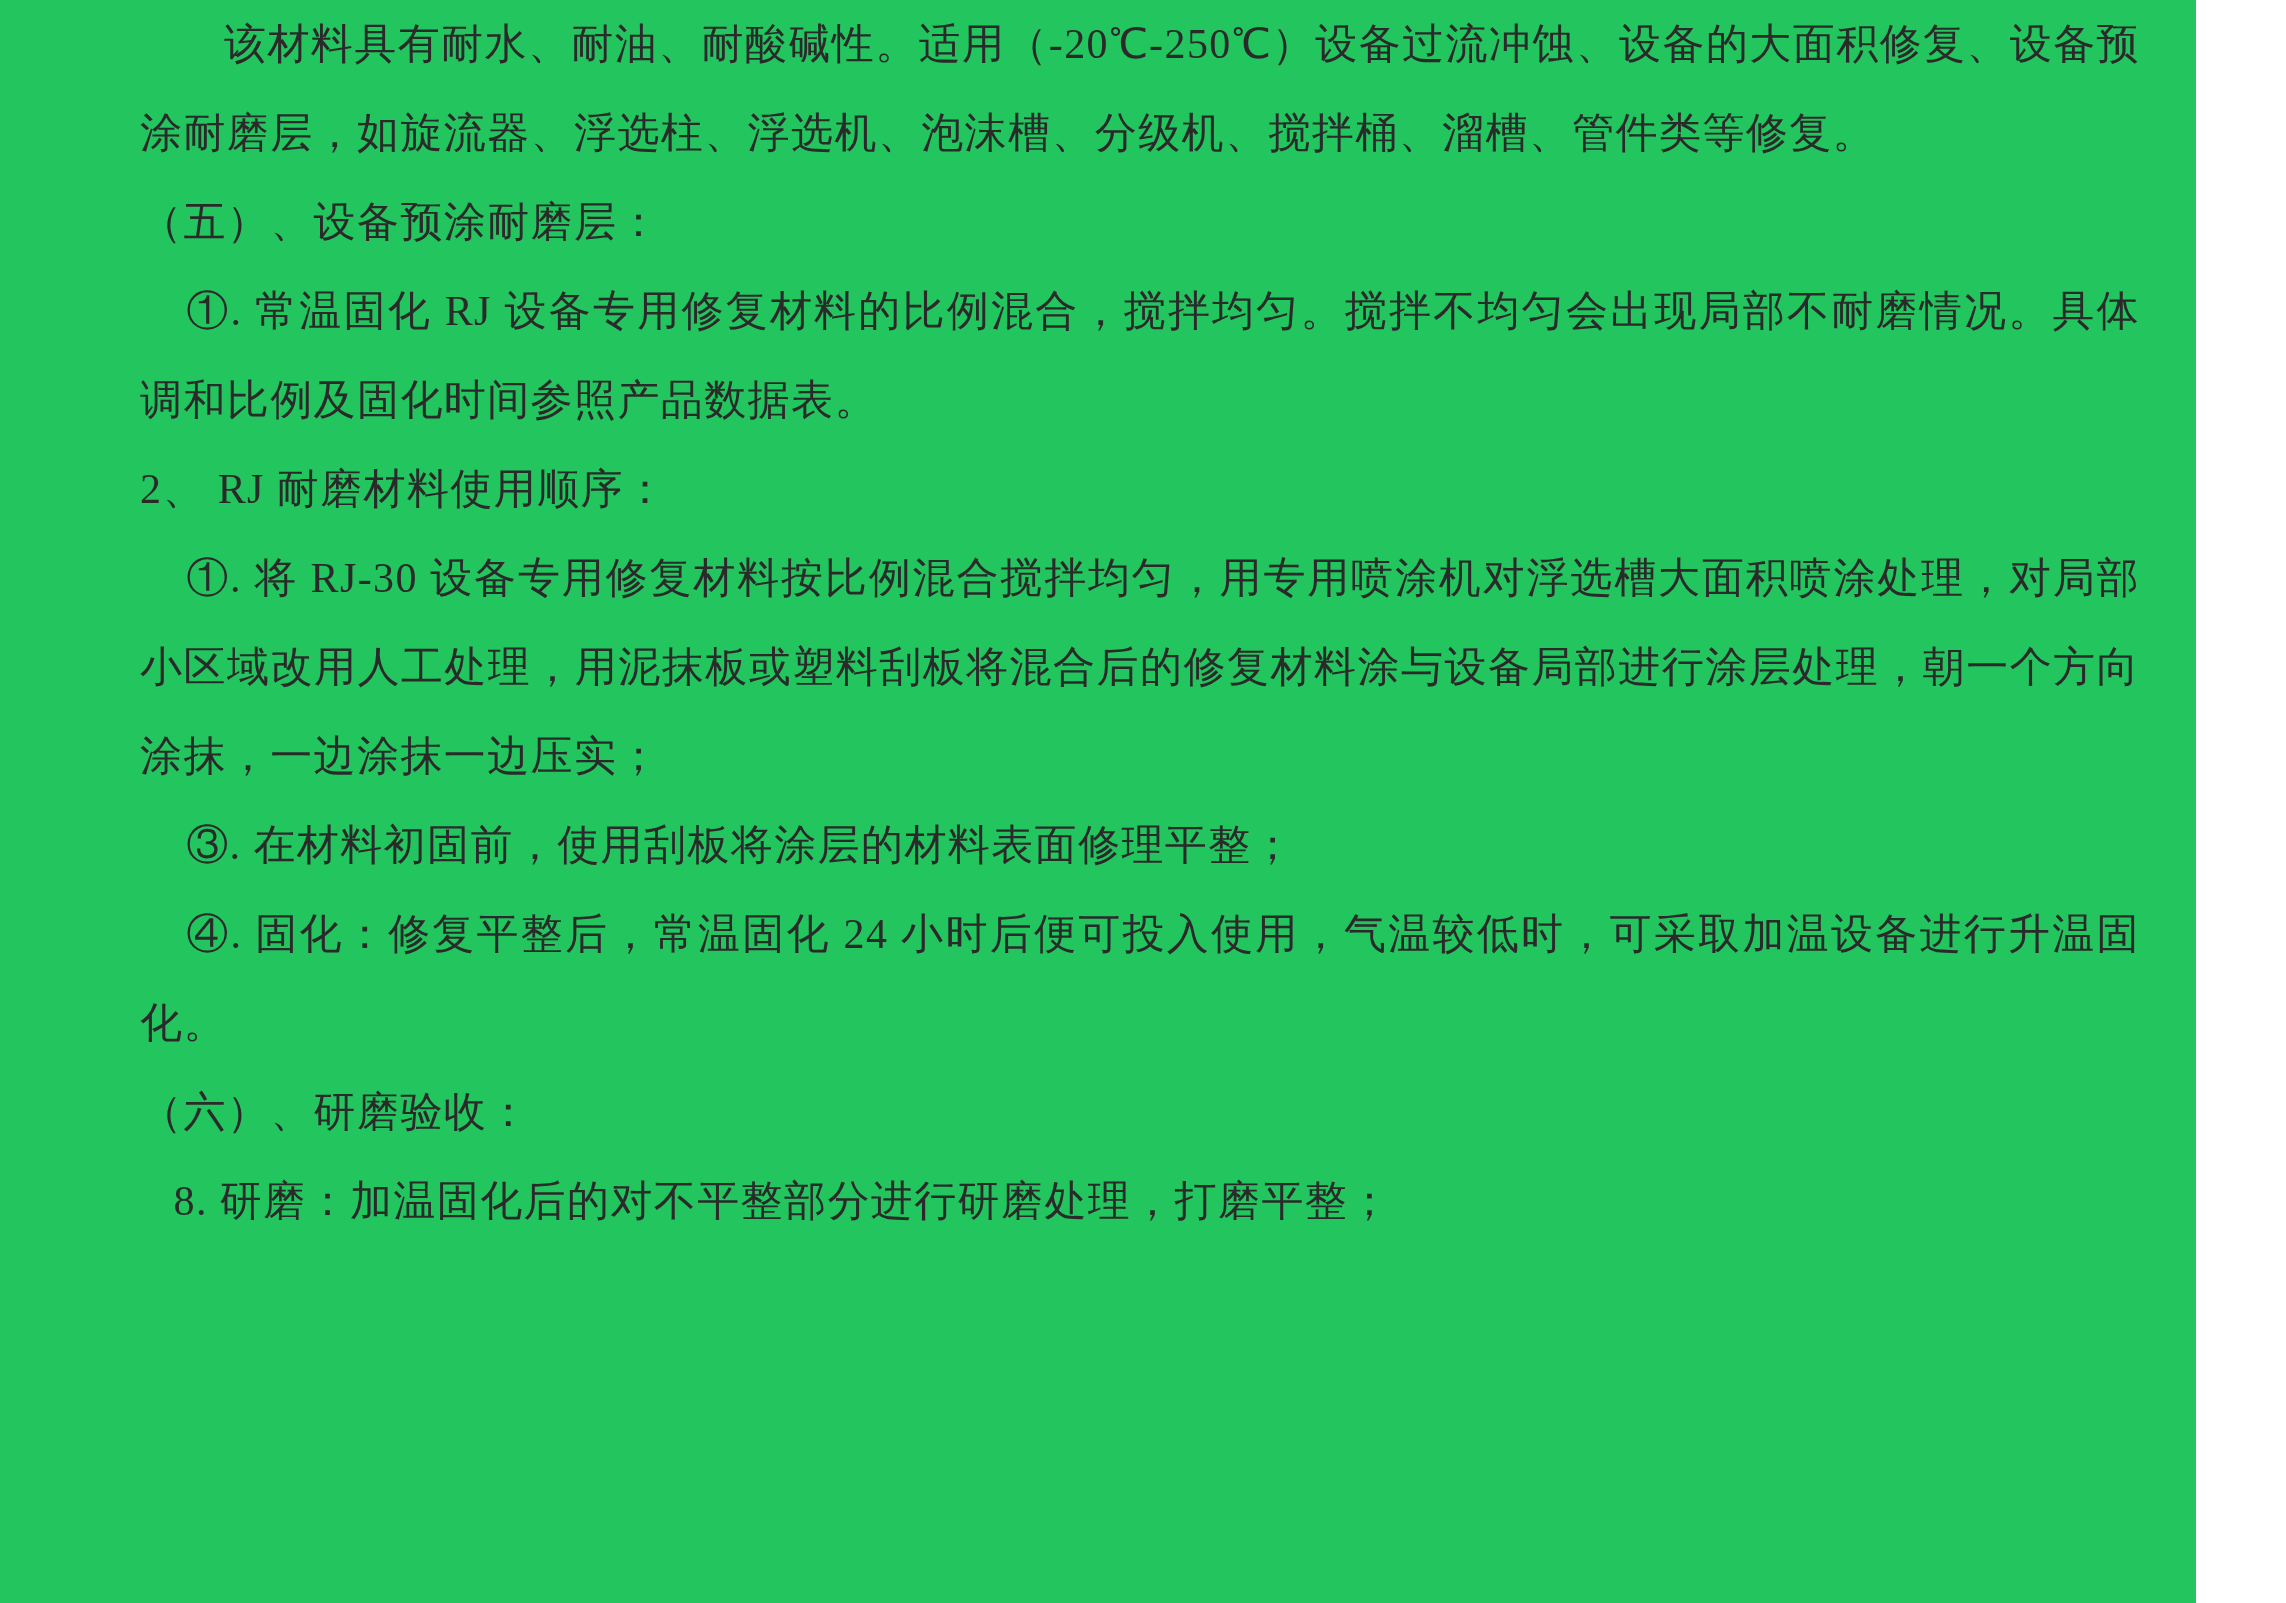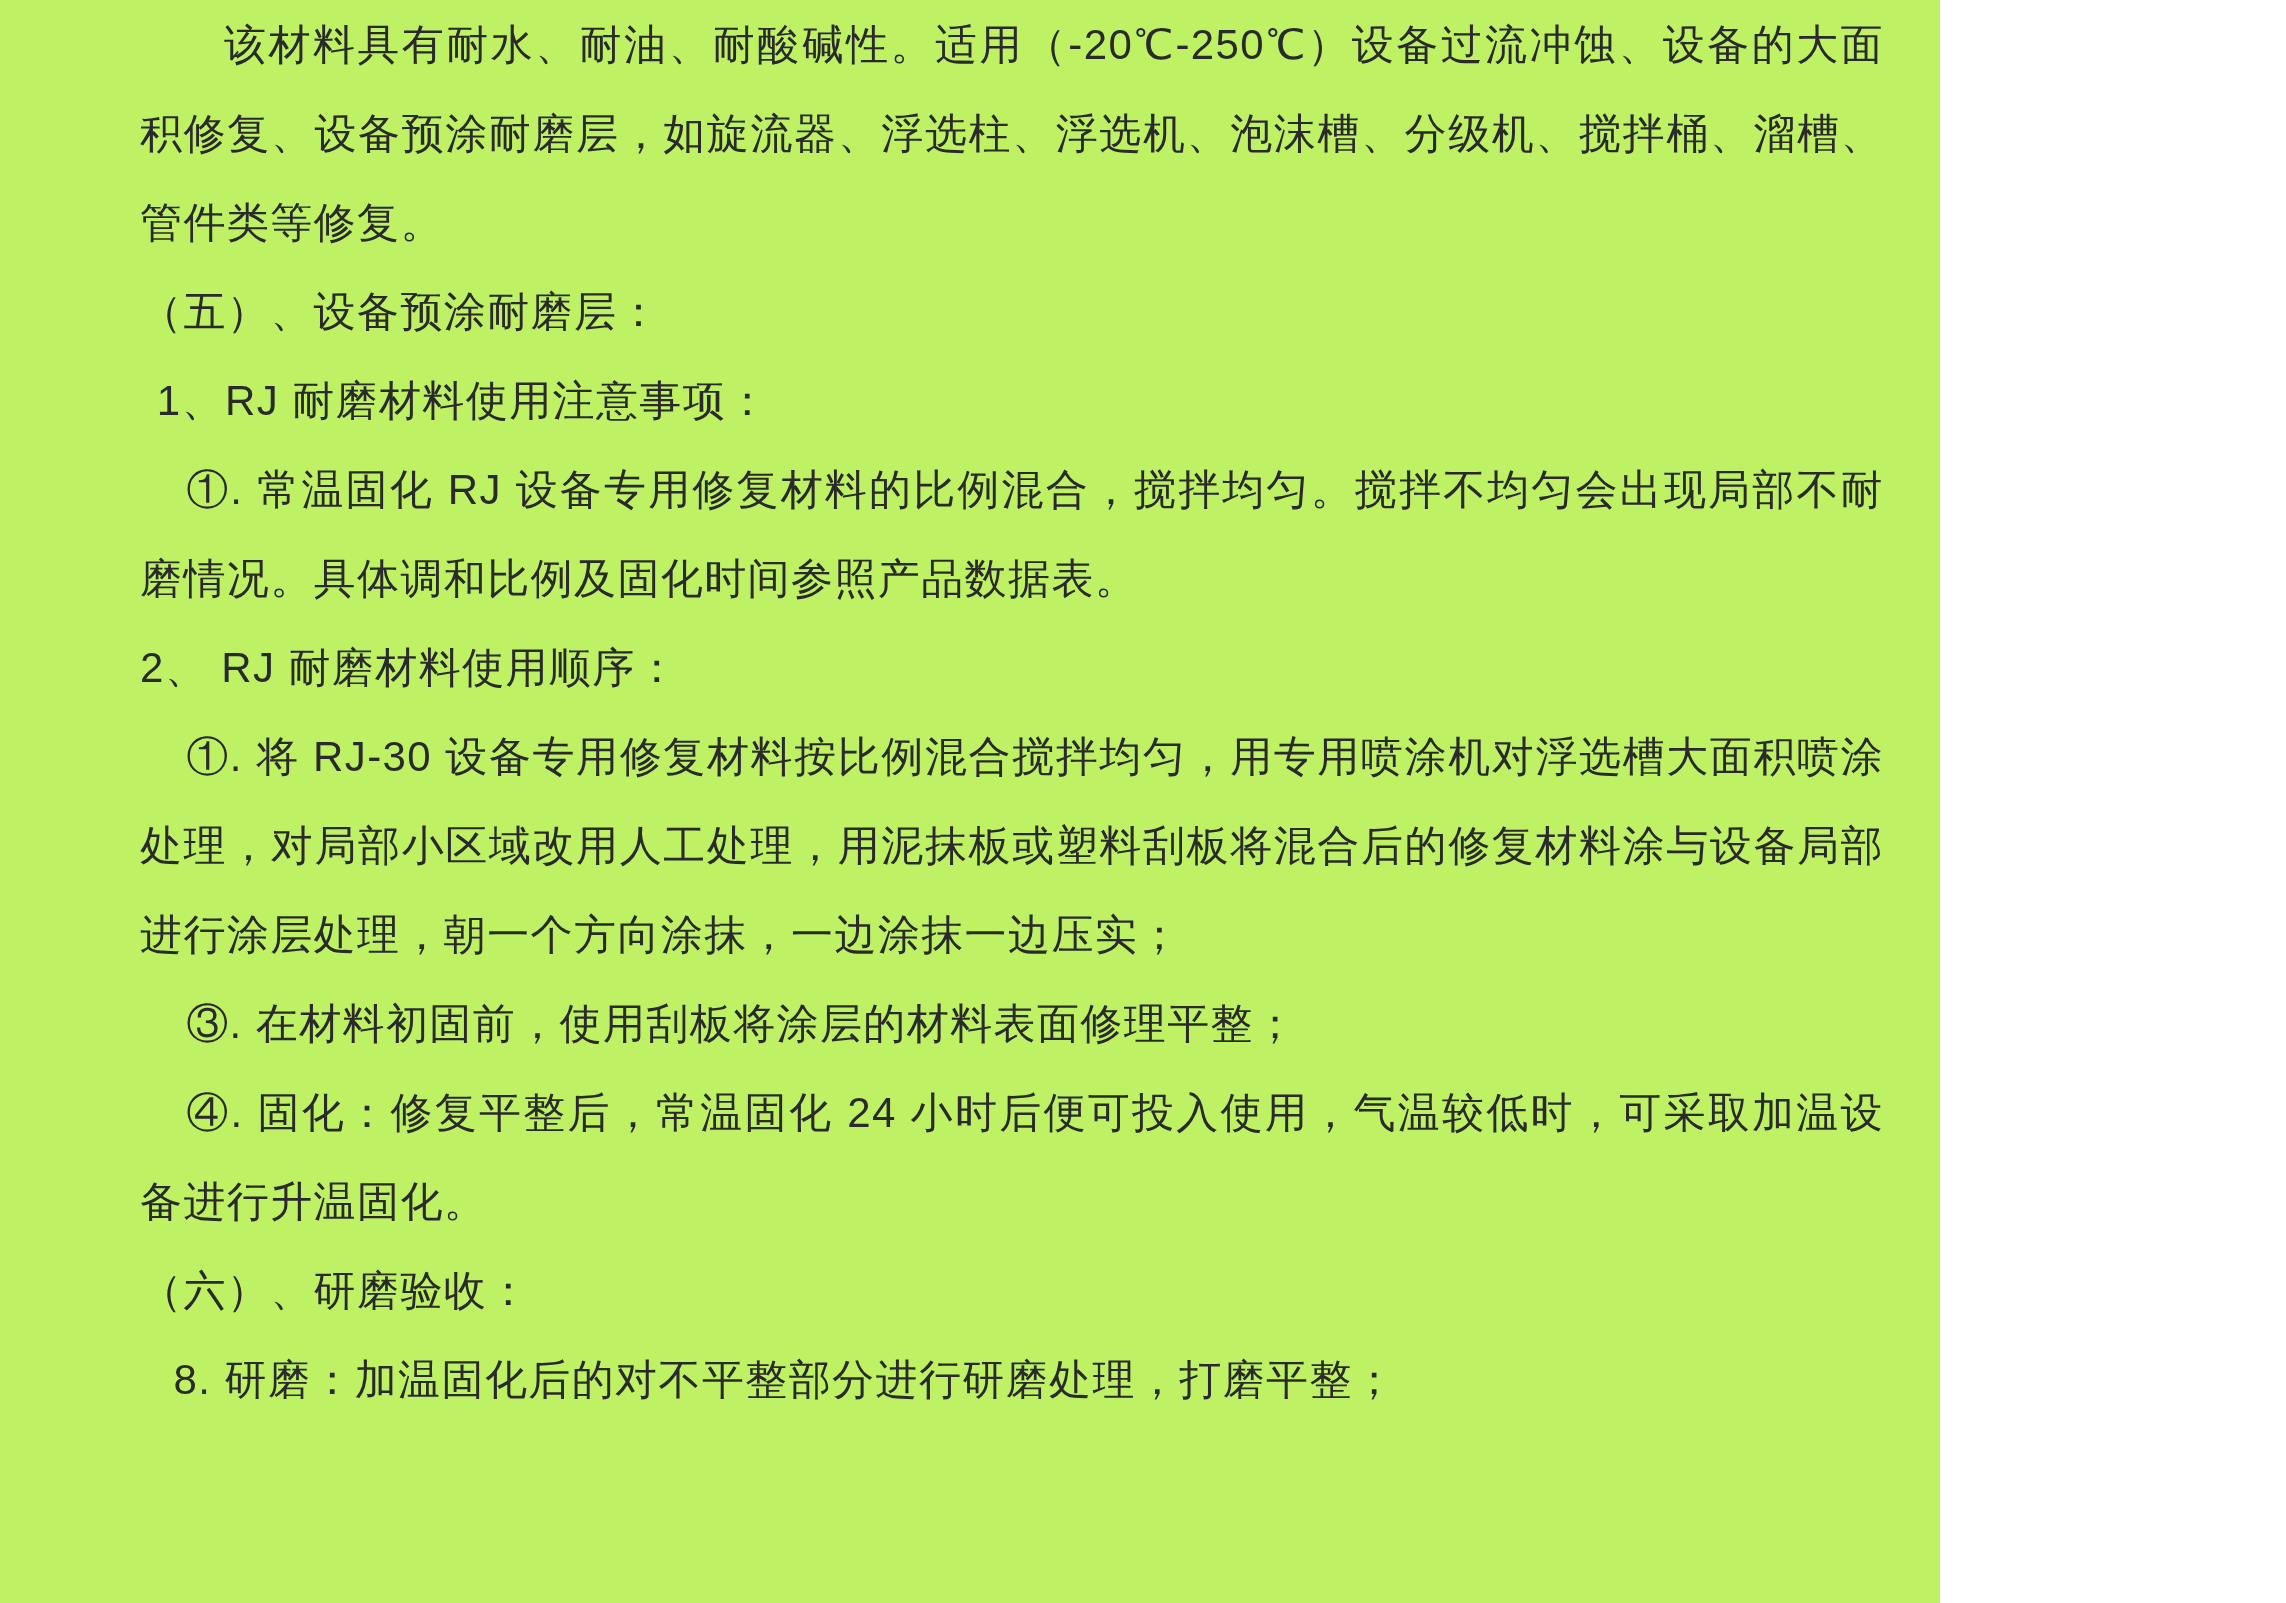--- a/index.html
+++ b/index.html
@@ -2,26 +2,26 @@
 <html style="font-size:15px"><head>
 <meta charset="utf-8">
 <style>
   html, body {
     margin: 0;
     padding: 0;
     background: #ffffff;
   }
   .page {
     box-sizing: border-box;
-    width: 1940px;
+    width: 2196px;
     height: 1603px;
-    background: #bef264;
+    background: #22c55e;
     padding: 0px 56px 0 140px;
     overflow: hidden;
-    font-family: Liberation Sans, sans-serif;
+    font-family: Liberation Serif, serif;
     font-size: 42px;
     line-height: 89px;
     color: #2a2a2a;
     text-align: justify;
     text-align-last: left;
     letter-spacing: 1.4px;
   }
   .page p {
     margin: 0;
     padding: 0;
@@ -32,21 +32,20 @@
   .indent-08 { text-indent: 0.8em; }   
 </style>
 </head>
 <body>
 
 <div class="page">
   <p class="indent-2">该材料具有耐水、耐油、耐酸碱性。适用（-20℃-250℃）设备过流冲蚀、设备的大面积修复、设备预涂耐磨层，如旋流器、浮选柱、浮选机、泡沫槽、分级机、搅拌桶、溜槽、管件类等修复。</p>
 
   <p>（五）、设备预涂耐磨层：</p>
 
-  <p class="indent-small">1、RJ 耐磨材料使用注意事项：</p>
 
   <p class="indent-1">①. 常温固化 RJ 设备专用修复材料的比例混合，搅拌均匀。搅拌不均匀会出现局部不耐磨情况。具体调和比例及固化时间参照产品数据表。</p>
 
 
   <p>2、 RJ 耐磨材料使用顺序：</p>
 
   <p class="indent-1">①. 将 RJ-30 设备专用修复材料按比例混合搅拌均匀，用专用喷涂机对浮选槽大面积喷涂处理，对局部小区域改用人工处理，用泥抹板或塑料刮板将混合后的修复材料涂与设备局部进行涂层处理，朝一个方向涂抹，一边涂抹一边压实；</p>
 
 
   <p class="indent-1">③. 在材料初固前，使用刮板将涂层的材料表面修理平整；</p>

